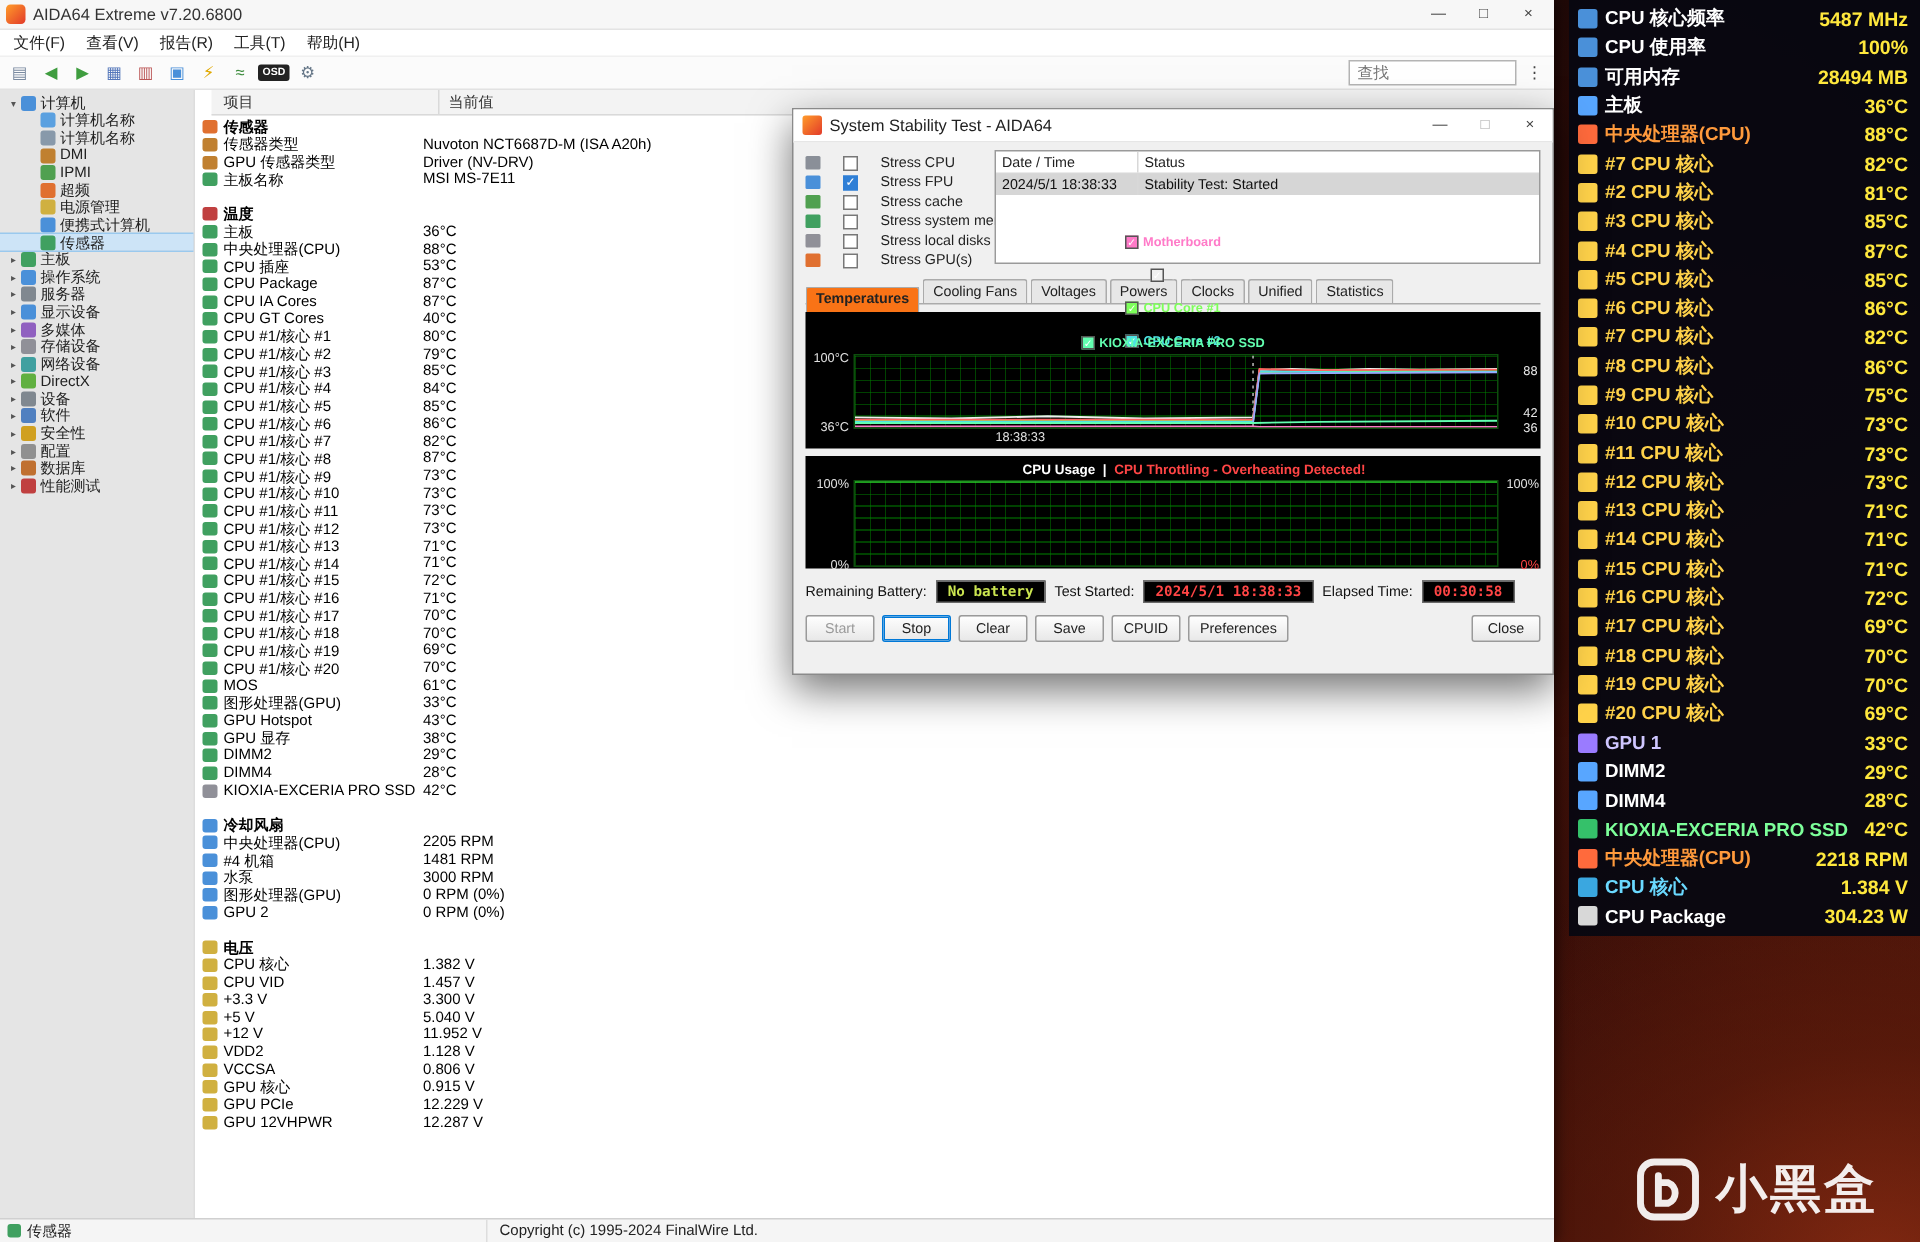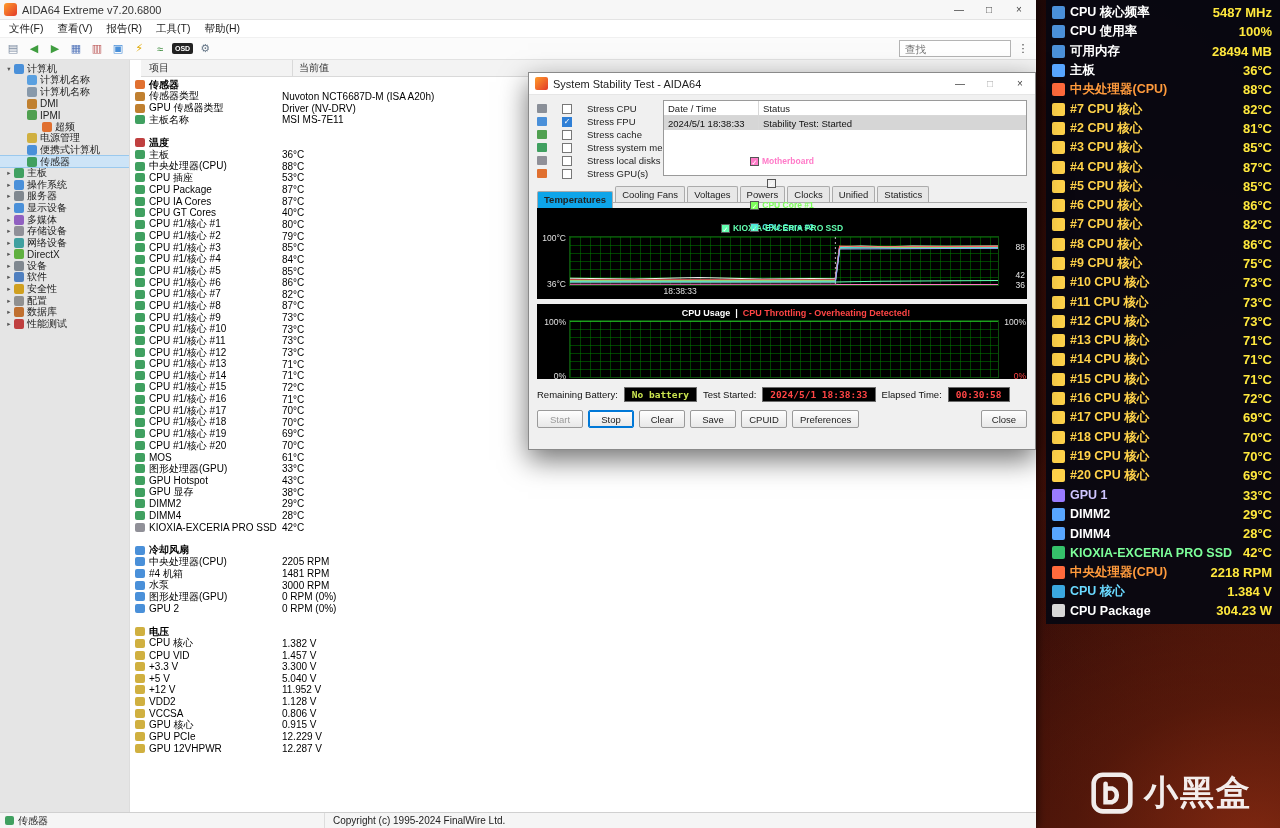--- a/index.html
+++ b/index.html
@@ -70,21 +70,21 @@
   .chk-box.checked { background:#2f7fd6; border-color:#2f7fd6; }
   .chk-label { font-size:9.5px; color:#222; white-space:nowrap; }
   .log { flex:1; background:#fff; border:1px solid #9a9a9a; display:flex; flex-direction:column; font-size:9.5px; overflow:hidden; }
   .log-head { display:flex; height:15px; border-bottom:1px solid #d8d8d8; color:#222; flex:0 0 15px; }
   .lc1 { width:95px; padding-left:4px; border-right:1px solid #d8d8d8; display:flex; align-items:center; }
   .lc2 { flex:1; padding-left:4px; display:flex; align-items:center; }
   .log-row { display:flex; height:14px; color:#111; }
   .log-row.sel { background:#d6d6d6; }
   .tabs { display:flex; margin-top:5px; height:17px; align-items:flex-end; border-bottom:1px solid #ababab; flex:0 0 22px; }
   .tab { font-size:9.5px; padding:2px 6px 2px 6px; border:1px solid #ababab; border-bottom:none; background:#e7e7e7; margin-right:2px; border-radius:2px 2px 0 0; color:#222; }
-  .tab.active { background:#0ea5e9; position:relative; top:6px; padding-bottom:3px; font-weight:bold; }
+  .tab.active { background:#f97316; position:relative; top:6px; padding-bottom:3px; font-weight:bold; }
   .graph { background:#000; margin-top:5px; position:relative; padding:2px 0 1px 0; }
   .leg { display:flex; justify-content:center; gap:12px; height:12px; align-items:center;flex-direction:column; }
   .leg-item { display:flex; gap:3px; align-items:center; font-size:8.5px; font-weight:bold; }
   .leg-chk { width:9px; height:9px; font-size:7px; line-height:9px; text-align:center; color:#fff; border:1px solid #555; }
   .plot-wrap { position:relative; margin:2px 28px 0 32px; }
   .plot-wrap.h1 { height:50px; }
   .plot-wrap.h2 { height:58px; }
   .plot { position:absolute; inset:0; border:1px solid #0d4d0d; background-color:#000;
     background-image:
       repeating-linear-gradient(to right, rgba(0,130,0,.5) 0 1px, transparent 1px 10px),
@@ -179,21 +179,21 @@
           <div class="tree-item" style="padding-left:17px">
             <span class="tw"></span>
             <span class="ti" style="background:#c08030"></span>
             <span class="tl">DMI</span>
           </div>
           <div class="tree-item" style="padding-left:17px">
             <span class="tw"></span>
             <span class="ti" style="background:#50a050"></span>
             <span class="tl">IPMI</span>
           </div>
-          <div class="tree-item" style="padding-left:32px">
+          <div class="tree-item" style="padding-left:17px">
             <span class="tw"></span>
             <span class="ti" style="background:#e07030"></span>
             <span class="tl">超频</span>
           </div>
           <div class="tree-item" style="padding-left:17px">
             <span class="tw"></span>
             <span class="ti" style="background:#d0b040"></span>
             <span class="tl">电源管理</span>
           </div>
           <div class="tree-item" style="padding-left:17px">

